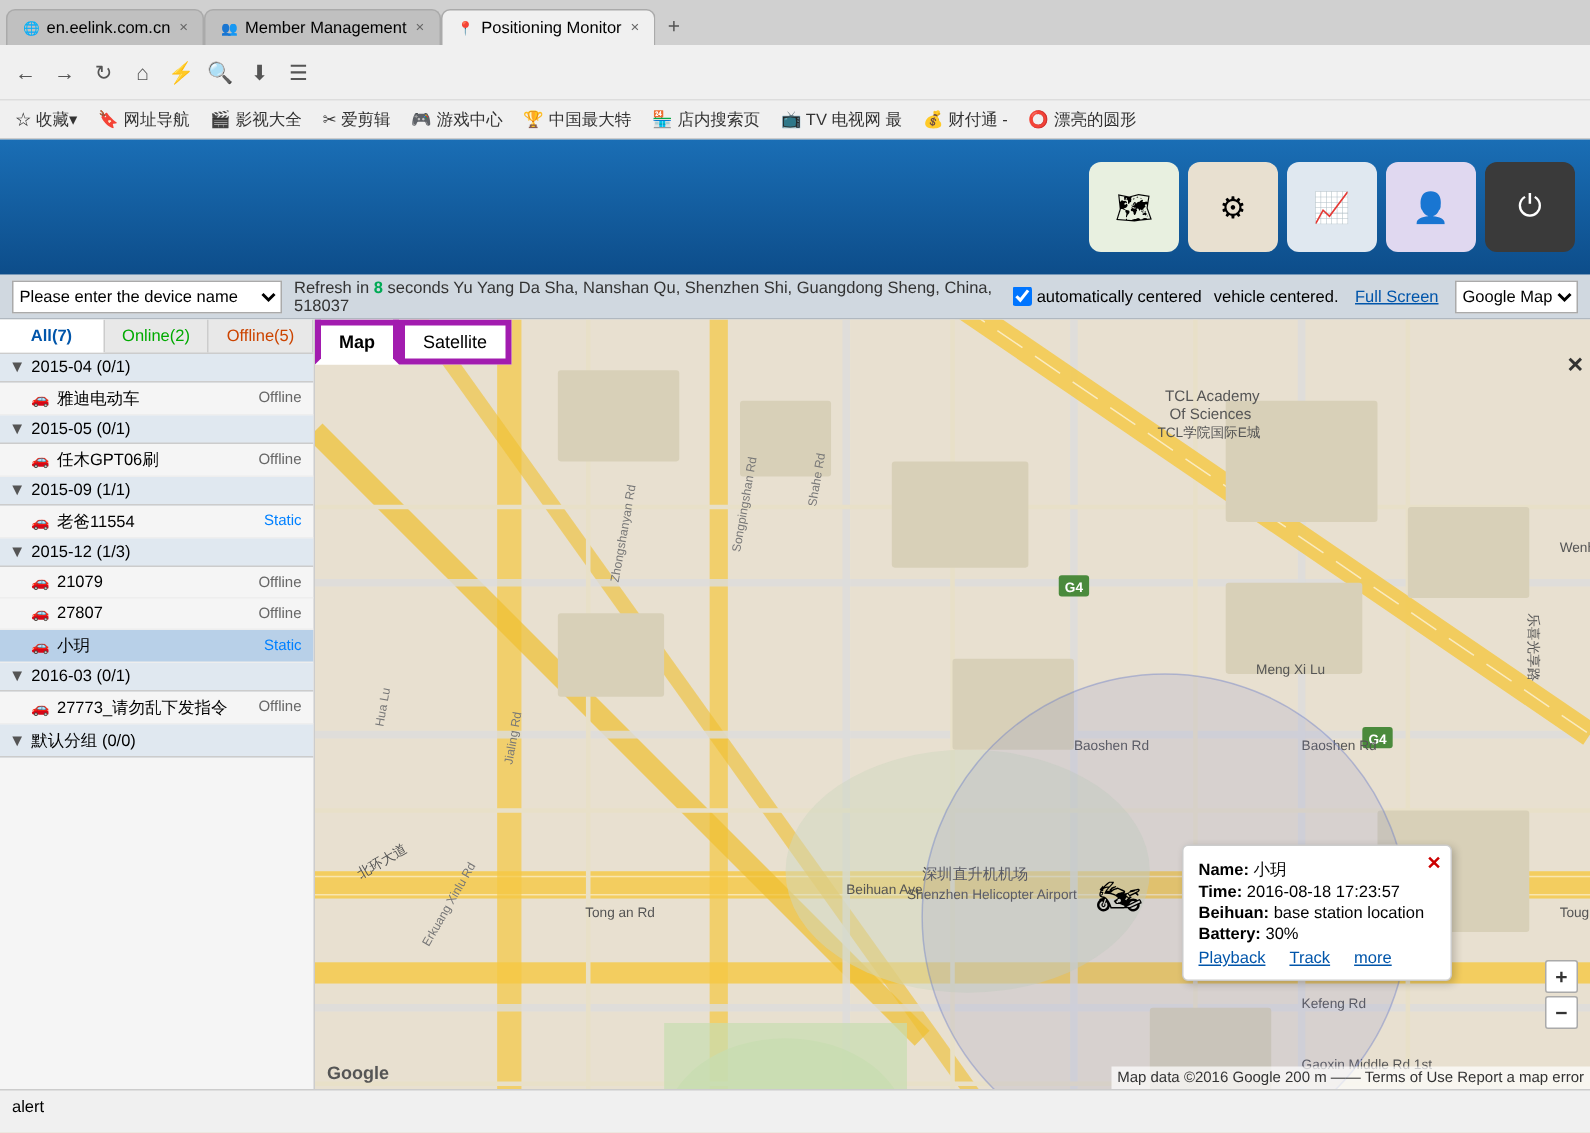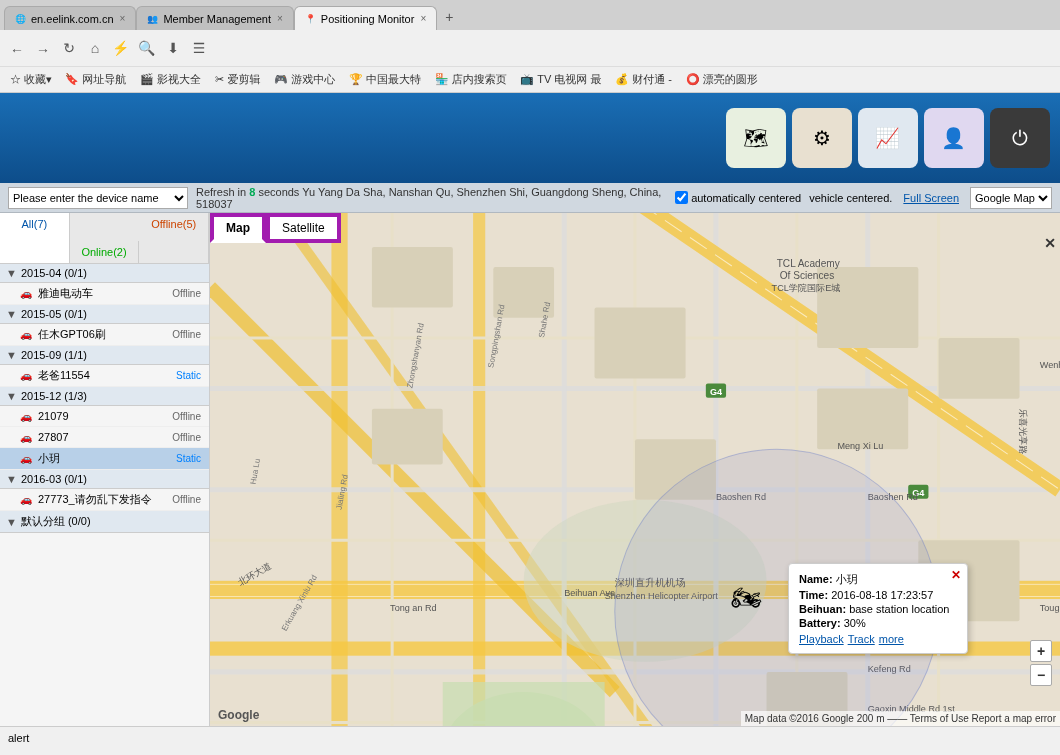--- a/index.html
+++ b/index.html
@@ -41,21 +41,21 @@
     .toolbar-btn { font-size: 11px; cursor: pointer; color: #0055aa; text-decoration: underline; padding: 0 3px; }
     .map-provider { height: 22px; border: 1px solid #aaa; font-size: 11px; background: white; }
 
     
     .main-layout { display: flex; height: calc(755px - 30px - 90px - 30px - 30px - 26px - 36px); }
 
     
     .sidebar { width: 210px; background: #f5f5f5; border-right: 1px solid #ccc; overflow-y: auto; flex-shrink: 0; }
     .sidebar-tabs { display: flex; border-bottom: 1px solid #ccc; background: #e8e8e8; }
     .sidebar-tab { flex: 1; text-align: center; padding: 5px 2px; font-size: 11px; cursor: pointer; border-right: 1px solid #ccc; }
-    .sidebar-tab.active { background: white; color: #0055aa; font-weight: normal; }
+    .sidebar-tab.active { background: white; color: #0055aa; font-weight: bold; }
     .sidebar-tab.offline { color: #cc4400; }
     .group-header { display: flex; align-items: center; padding: 3px 6px; background: #e0e8f0; border-bottom: 1px solid #ccc; font-size: 11px; cursor: pointer; }
     .group-header .arrow { margin-right: 4px; color: #555; }
     .device-item { display: flex; align-items: center; padding: 3px 8px 3px 20px; border-bottom: 1px solid #eee; font-size: 11px; cursor: pointer; }
     .device-item.selected { background: #b8d0e8; }
     .device-icon { width: 14px; height: 14px; margin-right: 4px; display: inline-flex; align-items: center; justify-content: center; font-size: 10px; }
     .device-name { flex: 1; }
     .device-status { font-size: 10px; }
     .status-offline { color: #666; }
     .status-static { color: #0080ff; }
@@ -66,21 +66,21 @@
     .map-tab { padding: 4px 12px; font-size: 12px; cursor: pointer; border: 4px solid #a21caf; background: white; }
     .map-tab.active { background: #fff; font-weight: bold; border-bottom-color: white; }
 
     
     .map-svg { width: 100%; height: 100%; }
 
     
     .map-popup { position: absolute; left: 578px; top: 350px; background: white; border: 1px solid #ccc; border-radius: 4px; padding: 8px 10px; font-size: 11px; min-width: 180px; box-shadow: 2px 2px 6px rgba(0,0,0,0.2); z-index: 20; }
     .popup-close { position: absolute; top: 4px; right: 6px; cursor: pointer; color: #cc0000; font-weight: bold; font-size: 12px; }
     .popup-row { margin-bottom: 2px; }
-    .popup-links { display: flex; gap: 4px; margin-top: 4px; }
+    .popup-links { display: flex; gap: 16px; margin-top: 4px; }
     .popup-link { color: #0055aa; text-decoration: underline; cursor: pointer; font-size: 11px; }
 
     
     .map-controls { position: absolute; right: 8px; bottom: 40px; display: flex; flex-direction: column; gap: 2px; z-index: 20; }
     .map-ctrl-btn { width: 22px; height: 22px; background: white; border: 1px solid #aaa; display: flex; align-items: center; justify-content: center; cursor: pointer; font-size: 14px; font-weight: bold; color: #333; border-radius: 2px; }
 
     
     .alert-bar { height: 22px; background: #f0f0f0; border-top: 1px solid #ccc; display: flex; align-items: center; padding: 0 8px; font-size: 11px; }
 
     
@@ -176,21 +176,21 @@
   <select class="map-provider">
     <option>Google Map</option>
   </select>
 </div>
 
 <div class="main-layout">
 
   <div class="sidebar">
     <div class="sidebar-tabs">
       <div class="sidebar-tab active">All(7)</div>
-      <div class="sidebar-tab" style="color:#00aa00;margin-top:28px;">Online(2)</div>
+      <div class="sidebar-tab" style="color:#00aa00;">Online(2)</div>
       <div class="sidebar-tab offline">Offline(5)</div>
     </div>
 
     <div class="group-header">
       <span class="arrow">▼</span>
       <span>2015-04 (0/1)</span>
     </div>
     <div class="device-item">
       <span class="device-icon">🚗</span>
       <span class="device-name">雅迪电动车</span>

